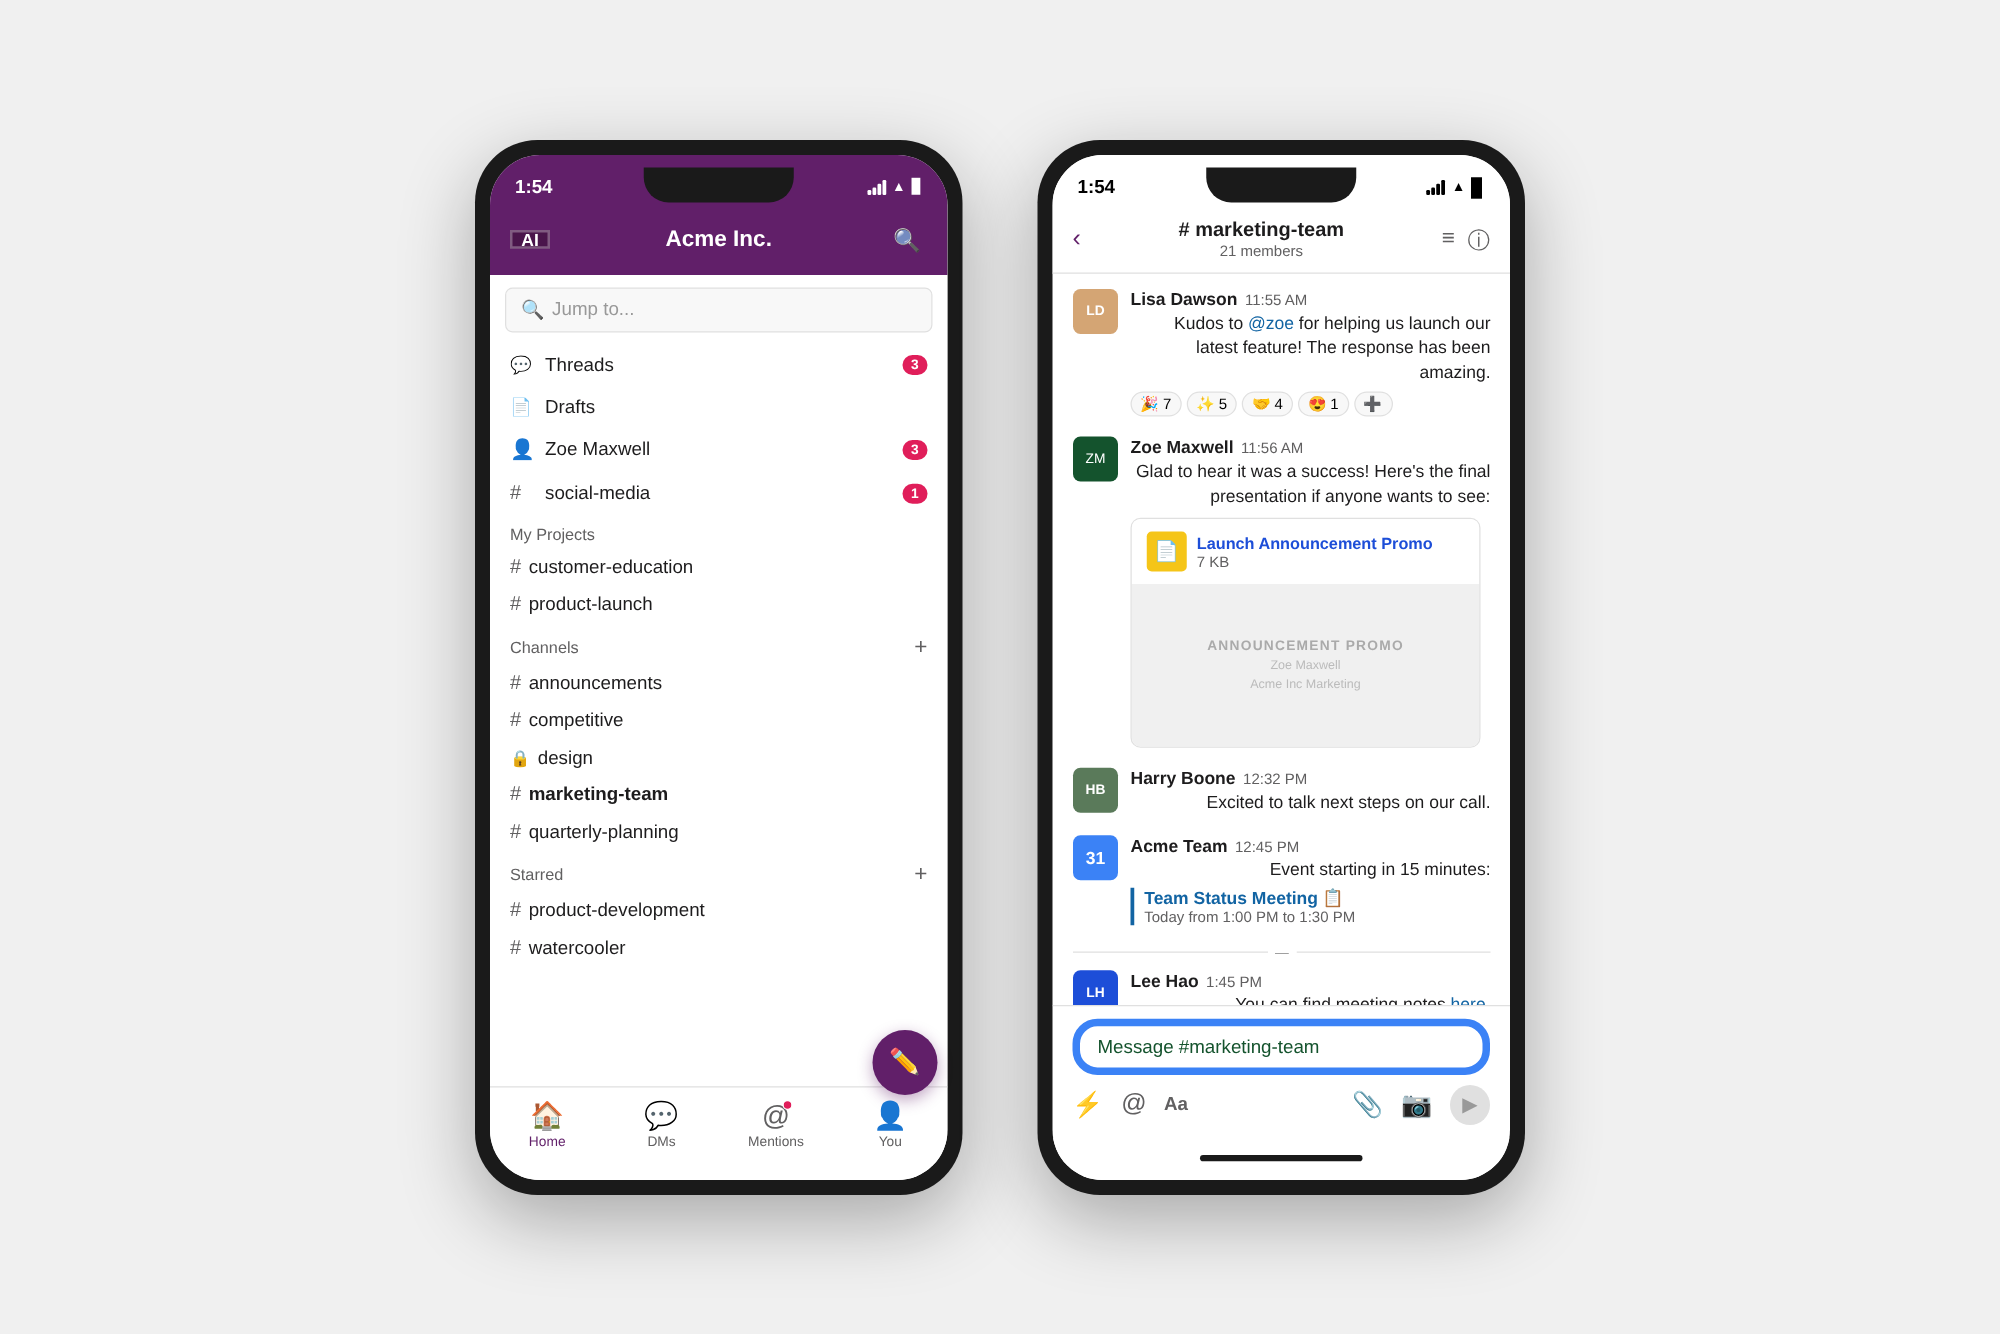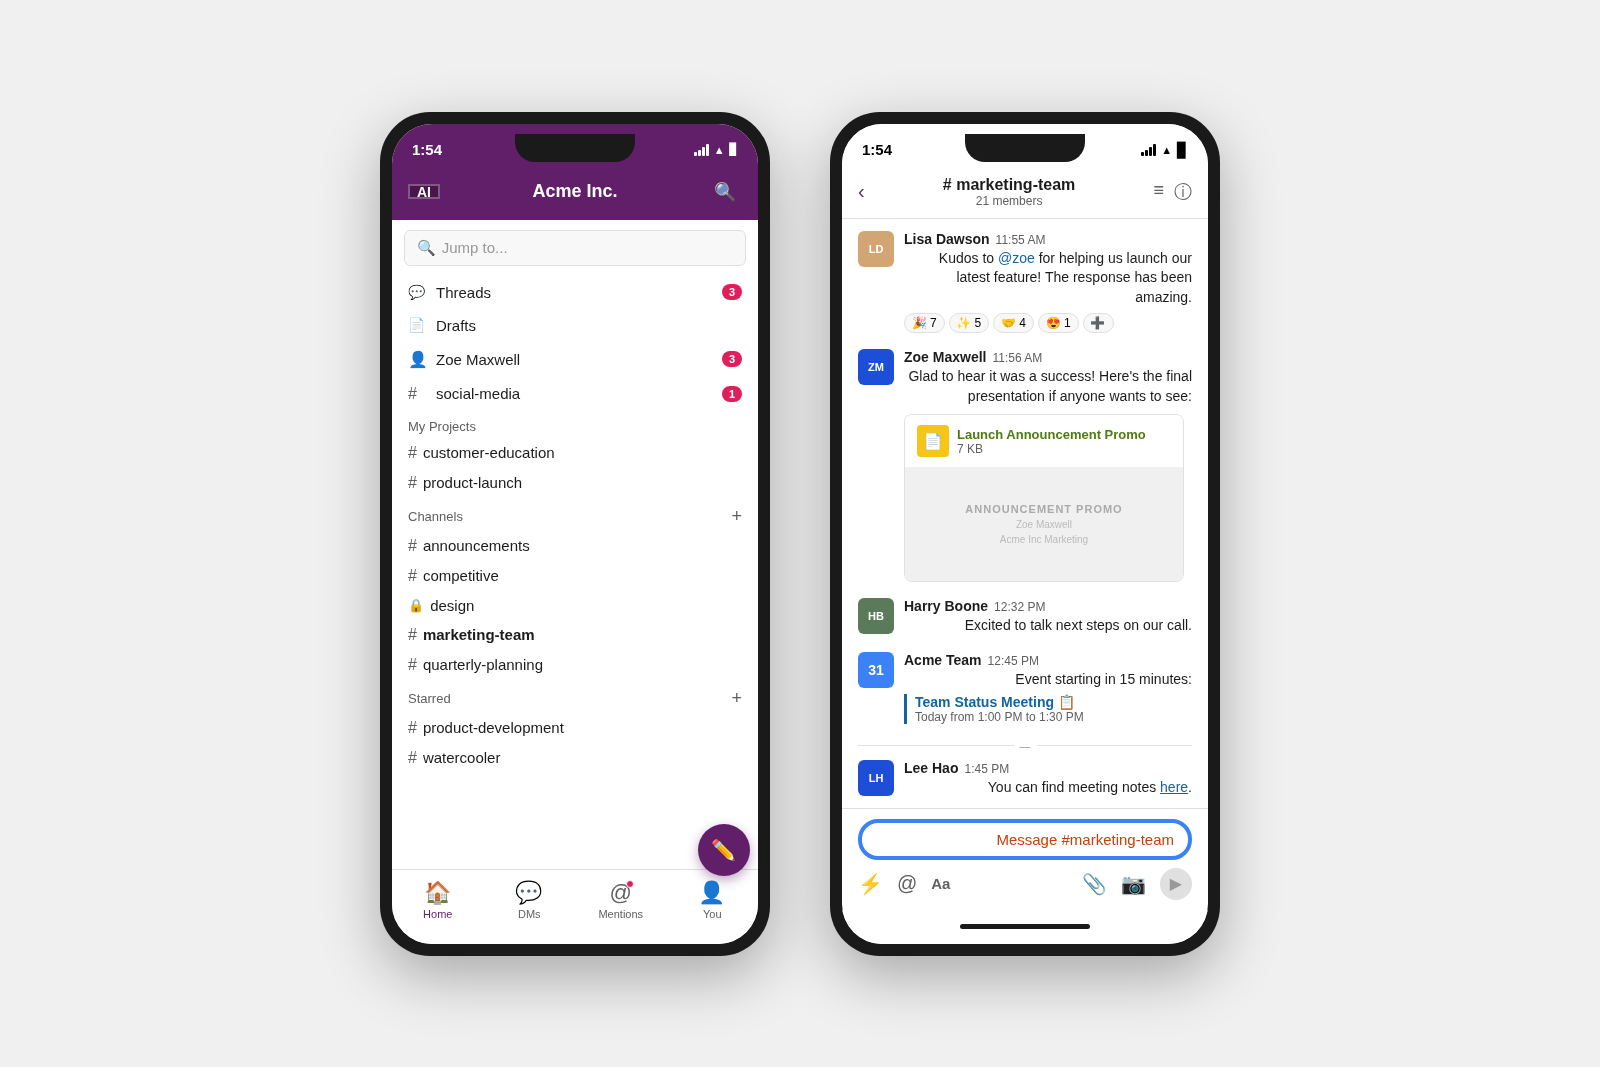--- a/index.html
+++ b/index.html
@@ -299,25 +299,25 @@
     .file-icon {
       width: 32px;
       height: 32px;
       background: #f5c518;
       border-radius: 4px;
       display: flex;
       align-items: center;
       justify-content: center;
       font-size: 16px;
     }
-    .file-info .file-name { font-size: 13px; font-weight: 600; color: #4d7c0f; }
+    .file-info .file-name { font-size: 13px; font-weight: 600; color: #1d4ed8; }
     .file-info .file-size { font-size: 12px; color: #616061; }
     .file-preview {
       background: #f0f0f0;
-      height: 114px;
+      height: 130px;
       display: flex;
       flex-direction: column;
       align-items: center;
       justify-content: center;
       color: #999;
     }
     .file-preview-title {
       font-size: 11px;
       font-weight: 700;
       letter-spacing: 1px;
@@ -365,27 +365,26 @@
       height: 1px;
       background: #e0e0e0;
     }
 
     .message-input-area {
       border-top: 1px solid #e0e0e0;
       padding: 10px 16px;
       flex-shrink: 0;
     }
     .message-input-box {
-      border: 4px solid #3b82f6;
+      border: 6px solid #3b82f6;
       border-radius: 20px;
       padding: 8px 14px;
       font-size: 15px;
-      color: #c2410c;
+      color: #14532d;
       margin-bottom: 8px;
-      text-align: right;
     }
     .input-actions {
       display: flex;
       align-items: center;
       gap: 14px;
     }
     .input-action-btn {
       font-size: 20px;
       color: #616061;
     }
@@ -613,21 +612,21 @@
                 <span>1</span>
               </div>
             <div class="reaction">
                 <span>➕</span>
               </div>
           </div>
         </div>
       </div>
 
       <div class="message-group">
-        <div class="avatar" style="background:#1d4ed8; color:#fff; font-size:11px; display:flex; align-items:center; justify-content:center; font-weight:700; width:36px; height:36px; border-radius:6px; flex-shrink:0;">ZM</div>
+        <div class="avatar" style="background:#14532d; color:#fff; font-size:11px; display:flex; align-items:center; justify-content:center; font-weight:400; width:36px; height:36px; border-radius:6px; flex-shrink:0;">ZM</div>
         <div class="msg-content">
           <div class="msg-header">
             <span class="msg-author">Zoe Maxwell</span>
             <span class="msg-time">11:56 AM</span>
           </div>
           <div class="msg-text">Glad to hear it was a success! Here's the final presentation if anyone wants to see:</div>
           <div class="file-attachment">
             <div class="file-header">
               <div class="file-icon">📄</div>
               <div class="file-info">

